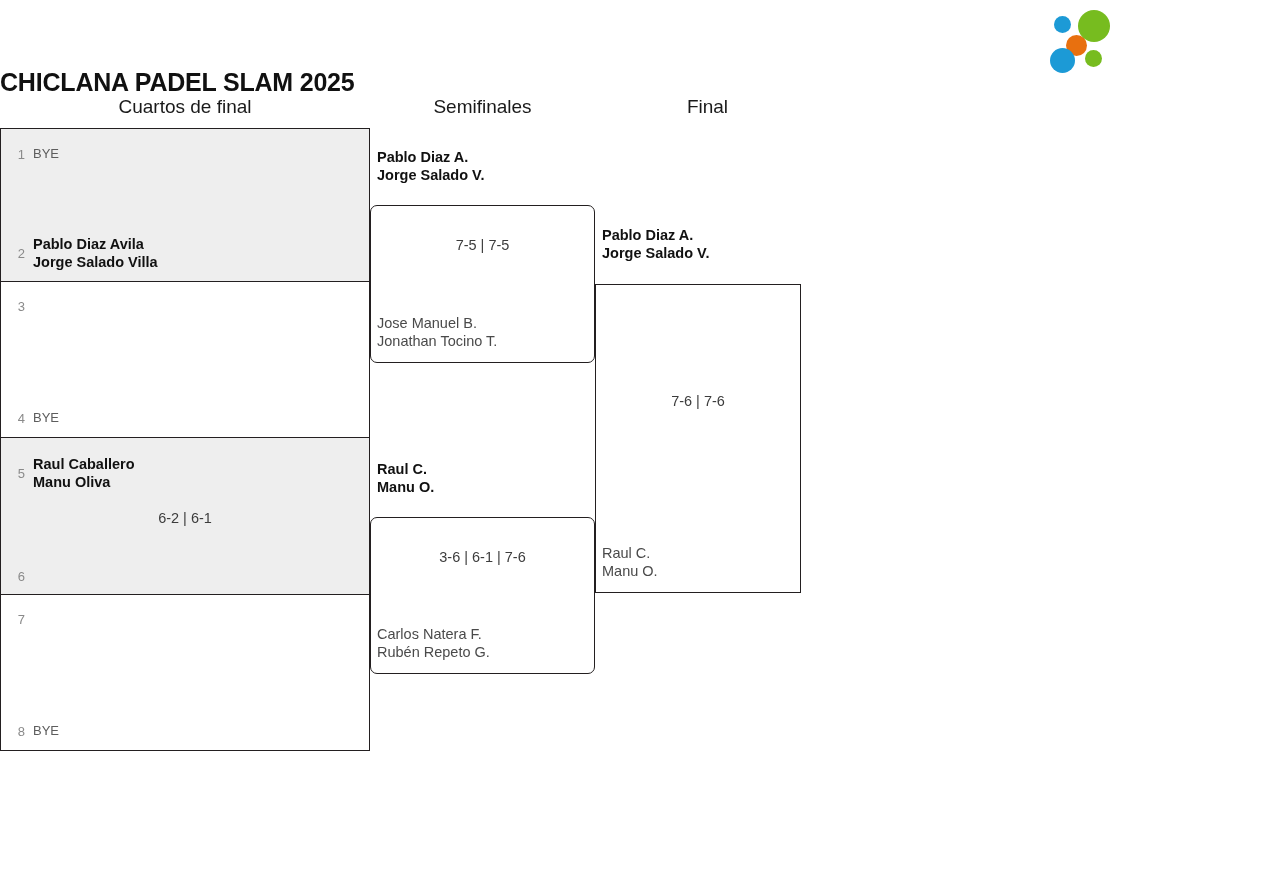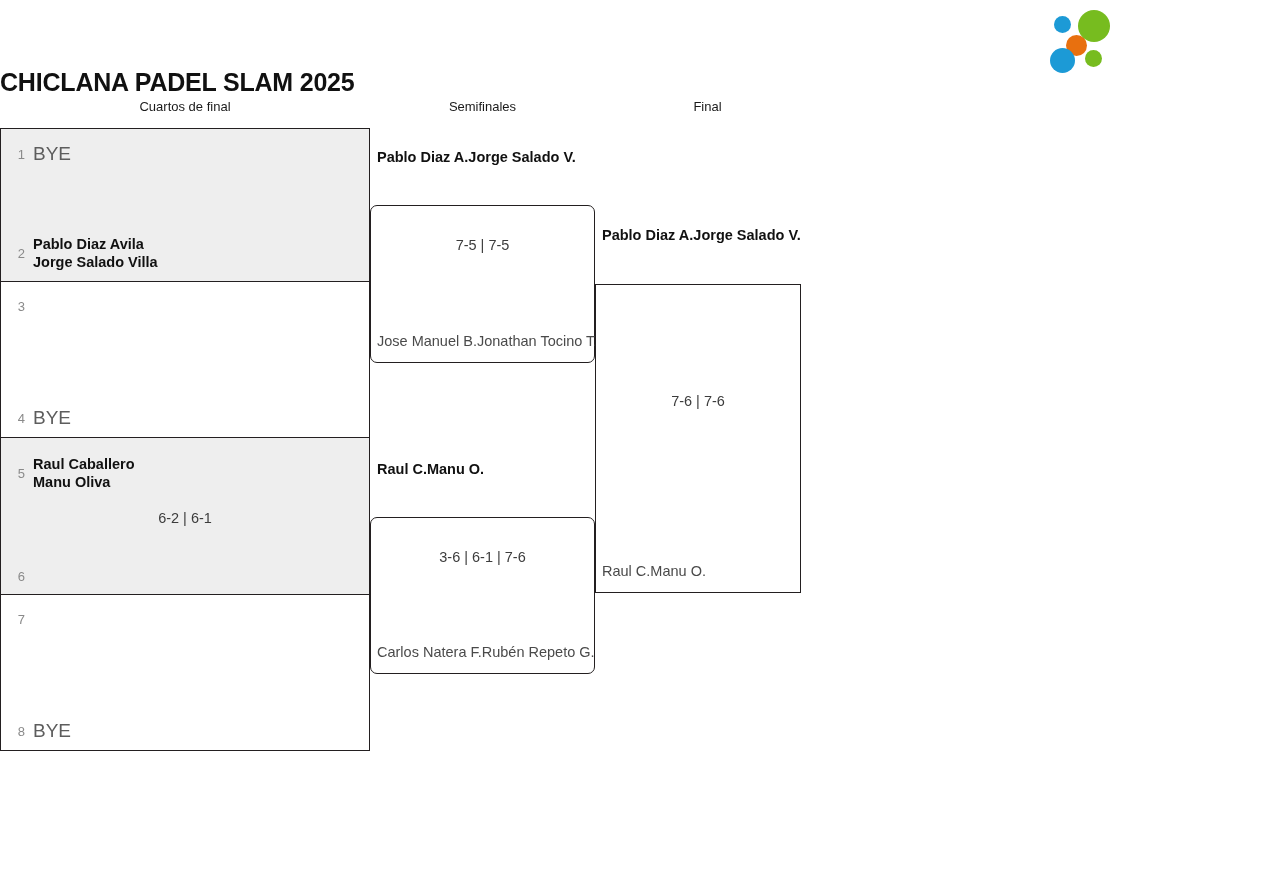--- a/index.html
+++ b/index.html
@@ -45,21 +45,21 @@
     font-size: 54px;
     font-weight: 700;
     color: #77bc1f;
     letter-spacing: -1.5px;
     line-height: 62px;
   }
 
   
   .round-head {
     position: absolute;
-    font-size: 13px;
+    font-size: 19px;
     font-weight: 400;
     color: #1a1a1a;
     text-align: center;
     top: 96px;
     line-height: 22px;
   }
   .round-head.r1 { left: 0px;   width: 370px; }
   .round-head.r2 { left: 370px; width: 225px; }
   .round-head.r3 { left: 595px; width: 225px; }
 
@@ -98,21 +98,21 @@
     font-size: 13px;
     color: #8a8a8a;
     font-weight: 400;
     min-width: 14px;
     text-align: right;
   }
   .names { display: flex; flex-direction: column; line-height: 18px; }
   .pname { font-size: 14.5px; }
   .entry.winner .pname { font-weight: 700; color: #111111; }
   .entry.loser  .pname { font-weight: 400; color: #4a4a4a; }
-  .entry.bye    .pname { font-weight: 400; color: #5d5d5d; font-size: 19px; }
+  .entry.bye    .pname { font-weight: 400; color: #5d5d5d; font-size: 13px; }
 
   
   .e-top    { left: 10px; top: 16px; }
   .e-bottom { left: 10px; bottom: 10px; }
   .e-top-1l  { left: 10px; top: 17px; }
 
   
   .score {
     position: absolute;
     left: 0; right: 0;
@@ -120,20 +120,21 @@
     font-size: 14.5px;
     color: #3c3c3c;
     font-weight: 400;
     white-space: nowrap;
   }
 
   
   .outside-entry {
     position: absolute;
     display: flex;
+    flex-direction: column;
     line-height: 18px;
     white-space: nowrap;
   }
   .outside-entry .pname { font-size: 14.5px; }
   .outside-entry.winner .pname { font-weight: 700; color: #111111; }
   .outside-entry.loser  .pname { font-weight: 400; color: #4a4a4a; }
 </style>
 </head>
 <body>
 

